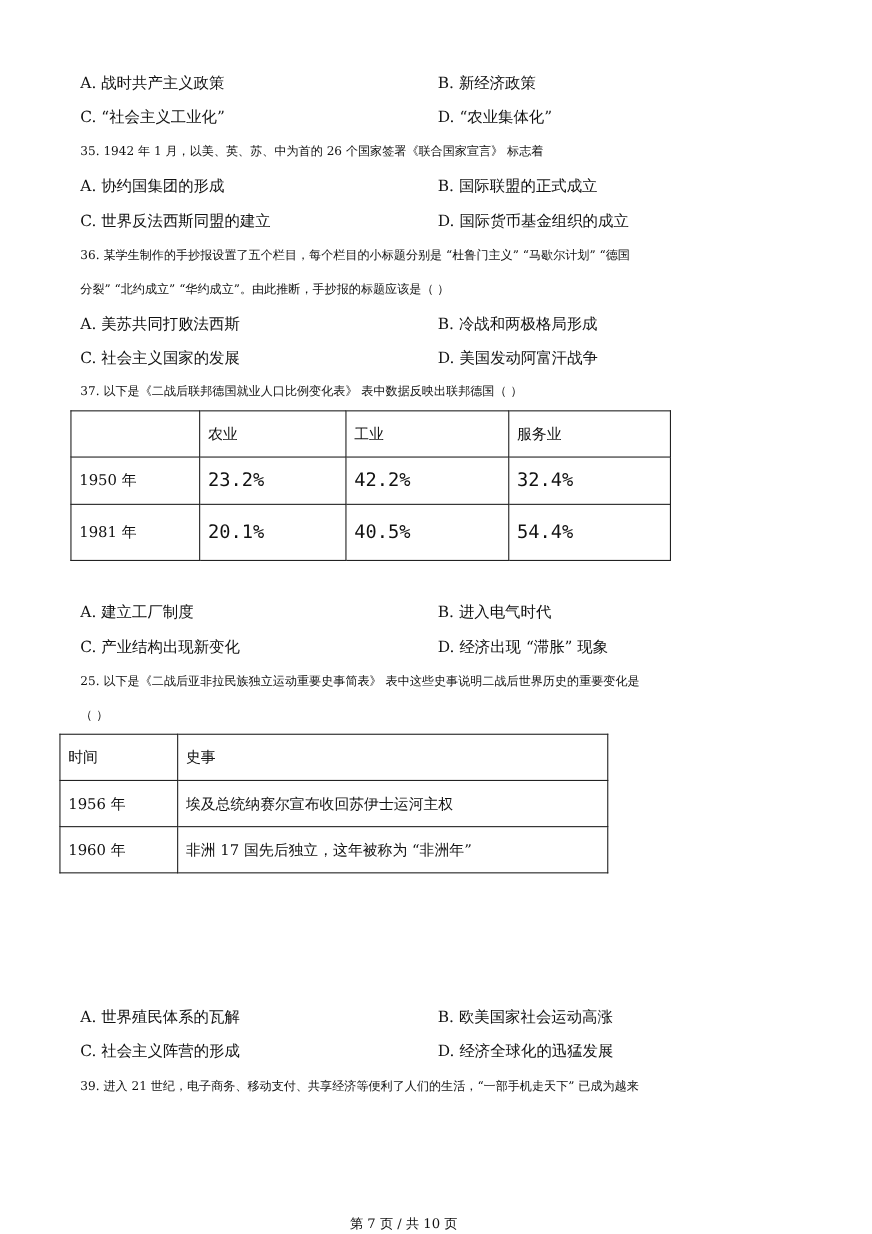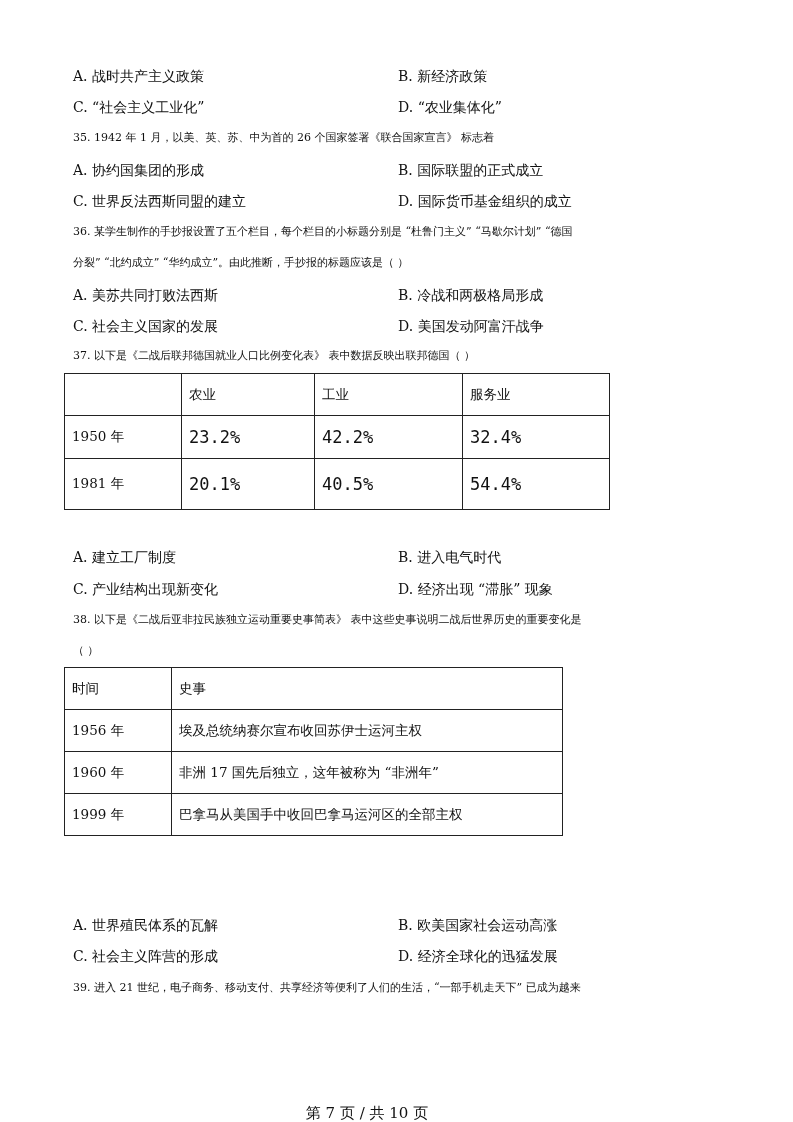--- a/index.html
+++ b/index.html
@@ -8,21 +8,21 @@
     font-family: "DejaVu Serif", "Liberation Serif", serif;
     color: #111; font-size: 14px;
   }
   .line { position: absolute; left: 73px; height: 20px; line-height: 20px; white-space: nowrap; }
   .opt-a { position: absolute; left: 73px; height: 20px; line-height: 20px; white-space: nowrap; }
   .opt-b { position: absolute; left: 398px; height: 20px; line-height: 20px; white-space: nowrap; }
   .q { font-size: 11px; }
   table.t { position: absolute; border-collapse: collapse; font-size: 13.5px; }
   table.t td { border: 1px solid #222; padding: 0 0 0 7px; vertical-align: middle; }
   .mono { font-family: "DejaVu Sans Mono", "Liberation Mono", monospace; font-size: 17px; }
-  .footer { position: absolute; top: 1104px; left: 0; width: 734px; text-align: center; font-size: 15px; }
+  .footer { position: absolute; top: 1104px; left: 0; width: 734px; text-align: center; font-size: 12px; }
 </style>
 </head>
 <body>
 
 <div class="opt-a" style="top:66px">A. 战时共产主义政策</div>
 <div class="opt-b" style="top:66px">B. 新经济政策</div>
 <div class="opt-a" style="top:97px">C. “社会主义工业化”</div>
 <div class="opt-b" style="top:97px">D. “农业集体化”</div>
 
 <div class="line q" style="top:128px">35. 1942 年 1 月，以美、英、苏、中为首的 26 个国家签署《联合国家宣言》 标志着</div>
@@ -61,40 +61,36 @@
     <td class="mono">54.4%</td>
   </tr>
 </tbody>
   </table>
 
 <div class="opt-a" style="top:547px">A. 建立工厂制度</div>
 <div class="opt-b" style="top:547px">B. 进入电气时代</div>
 <div class="opt-a" style="top:579px">C. 产业结构出现新变化</div>
 <div class="opt-b" style="top:579px">D. 经济出现 “滞胀” 现象</div>
 
-<div class="line q" style="top:610px">38. 以下是《二战后亚非拉民族独立运动重要史事简表》 表中这些史事说明二战后世界历史的重要变化是</div>
+<div class="line q" style="top:610px">25. 以下是《二战后亚非拉民族独立运动重要史事简表》 表中这些史事说明二战后世界历史的重要变化是</div>
 <div class="line q" style="top:641px">（     ）</div>
 
-<table class="t" style="top:667px; left:64px; width:499px;">
+<table class="t" style="top:667px; left:54px; width:499px;">
   <tbody>
       <tr style="height:42px">
     <td style="width:99px">时间</td>
     <td>史事</td>
   </tr>
   <tr style="height:42px">
     <td>1956 年</td>
     <td>埃及总统纳赛尔宣布收回苏伊士运河主权</td>
   </tr>
   <tr style="height:42px">
     <td>1960 年</td>
     <td>非洲 17 国先后独立，这年被称为 “非洲年”</td>
-  </tr>
-  <tr style="height:42px">
-    <td>1999 年</td>
-    <td>巴拿马从美国手中收回巴拿马运河区的全部主权</td>
   </tr>
 </tbody>
   </table>
 
 <div class="opt-a" style="top:915px">A. 世界殖民体系的瓦解</div>
 <div class="opt-b" style="top:915px">B. 欧美国家社会运动高涨</div>
 <div class="opt-a" style="top:946px">C. 社会主义阵营的形成</div>
 <div class="opt-b" style="top:946px">D. 经济全球化的迅猛发展</div>
 
 <div class="line q" style="top:978px">39. 进入 21 世纪，电子商务、移动支付、共享经济等便利了人们的生活，“一部手机走天下” 已成为越来</div>

